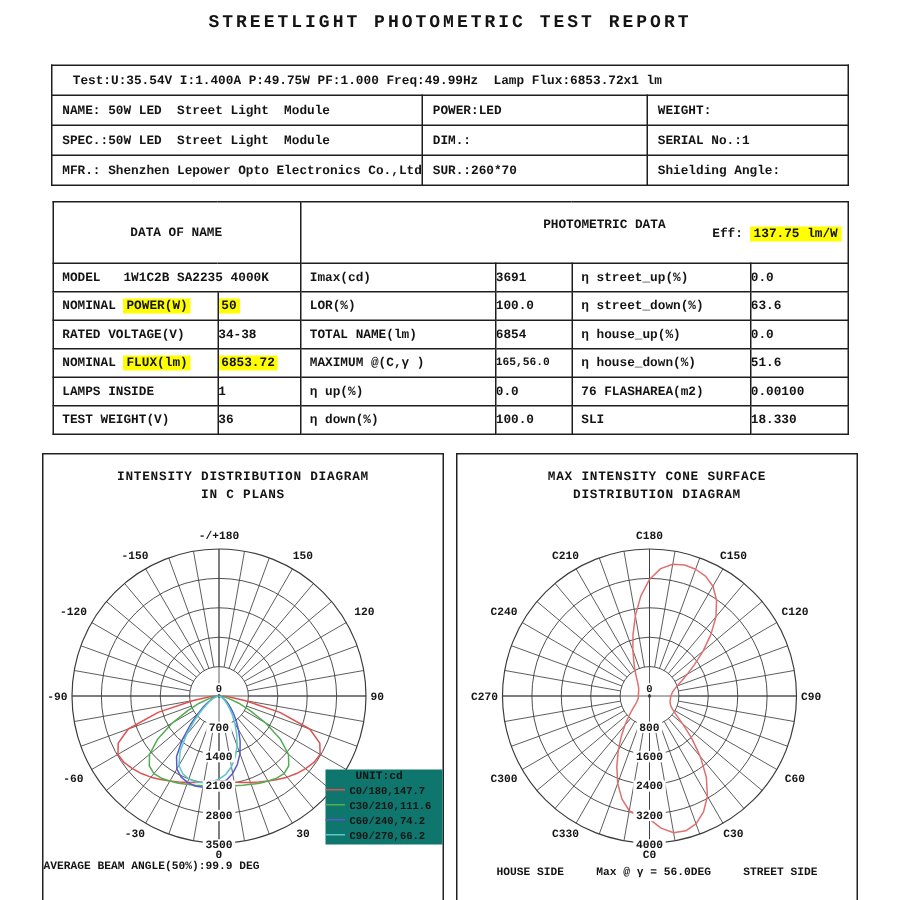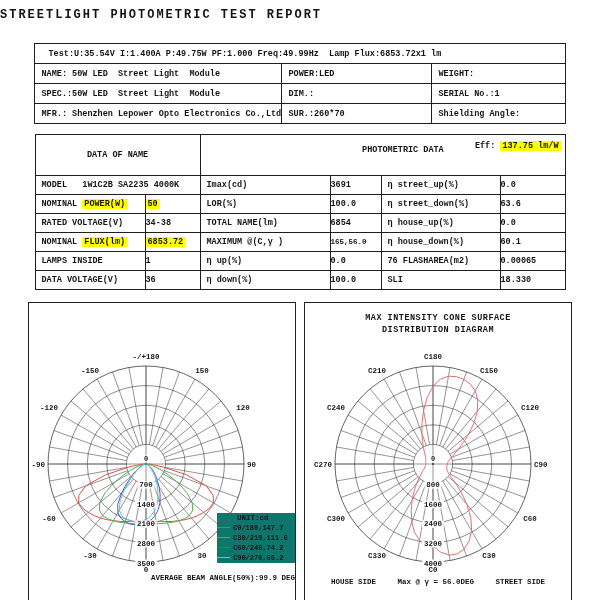--- a/index.html
+++ b/index.html
@@ -1,40 +1,40 @@
 <!DOCTYPE html>
 <html><head>
 <meta charset="utf-8">
 <style>
   html,body{margin:0;padding:0;background:#e8e8e8;}
   .page{width:600px;height:600px;background:#ffffff;position:relative;overflow:hidden;
         font-family:"Liberation Mono",monospace;font-weight:700;color:#141414;}
-  .doc-title{margin-top:8px;text-align:left;font-size:12px;letter-spacing:2px;}
+  .doc-title{margin-top:8px;text-align:center;font-size:12px;letter-spacing:2px;}
   table{border-collapse:collapse;table-layout:fixed;margin:0 auto;}
   td{border:1px solid #1e1e1e;font-size:8.5px;padding:0 6px;white-space:pre;overflow:hidden;}
   .t1{width:530px;margin-top:21px;}
   .t1 td{height:19px;}
   .t2{width:530px;margin-top:10px;}
   .t2 td{height:18px;}
   .center{text-align:center;}
   .val{padding-left:0;}
   .hl{background:#ffff00;padding:0 2px;}
   .hl:empty{display:none;}
   .small{font-size:7.5px;}
   .ph-head{position:relative;}
-  .eff-wrap{position:absolute;right:4px;top:6px;}
+  .eff-wrap{position:absolute;right:4px;top:16px;}
   .charts{margin:12px 28px 0 28px;display:flex;justify-content:space-between;}
   .chartbox{width:266px;height:316px;border:1px solid #222;position:relative;background:#fff;}
   .ctitle{margin-top:9px;text-align:center;font-size:8.5px;line-height:12px;letter-spacing:0.5px;}
   .chartbox svg{position:absolute;left:0;top:0;}
   svg text{font-family:"Liberation Mono",monospace;font-weight:700;}
   .legend{position:absolute;left:188px;top:210px;width:78px;font-size:7px;line-height:10px;background:#0f766e;}
   .legend-title{padding-left:20px;font-size:7.5px;}
   .legend-item .sw{display:inline-block;width:13px;border-top:1.4px solid #000;margin-right:3px;vertical-align:2px;}
-  .cfooter{position:absolute;top:271px;left:0;right:0;text-align:right;font-size:7.5px;}
+  .cfooter{position:absolute;top:271px;left:0;right:0;text-align:left;font-size:7.5px;}
   .cfooter2{position:absolute;top:275px;left:0;right:0;display:flex;justify-content:space-between;
             padding:0 26px;font-size:7.5px;}
 </style>
 </head>
 <body>
 
 <div class="page">
 
   <div class="doc-title">STREETLIGHT PHOTOMETRIC TEST REPORT</div>
 
@@ -105,44 +105,48 @@
       <td class="val">6854</td>
       <td>η house_up(%)</td>
       <td class="val">0.0</td>
     </tr>
     <tr>
       <td><span>NOMINAL </span><span class="hl">FLUX(lm)</span></td>
       <td class="val"><span class="hl">6853.72</span></td>
       <td>MAXIMUM @(C,γ )</td>
       <td class="val small">165,56.0</td>
       <td>η house_down(%)</td>
-      <td class="val">60.1</td>
+      <td class="val">51.6</td>
     </tr>
     <tr>
       <td><span>LAMPS INSIDE</span></td>
       <td class="val">1</td>
       <td>η up(%)</td>
       <td class="val">0.0</td>
       <td>76 FLASHAREA(m2)</td>
-      <td class="val">0.00065</td>
-    </tr>
-    <tr>
-      <td><span>DATA VOLTAGE(V)</span></td>
+      <td class="val">0.00100</td>
+    </tr>
+    <tr>
+      <td><span>TEST WEIGHT(V)</span></td>
       <td class="val">36</td>
       <td>η down(%)</td>
       <td class="val">100.0</td>
       <td>SLI</td>
       <td class="val">18.330</td>
     </tr>
   </tbody>
     </table>
 
   <div class="charts">
 
     <div class="chartbox">
+      <div class="ctitle">
+        <div>INTENSITY DISTRIBUTION DIAGRAM</div>
+        <div>IN C PLANS</div>
+      </div>
       <svg id="svgL" width="266" height="316" viewBox="0 0 266 316">
           <circle cx="117" cy="161" r="19.6" fill="none" stroke="#3c3c3c" stroke-width="0.6"></circle>
           <circle cx="117" cy="161" r="39.2" fill="none" stroke="#3c3c3c" stroke-width="0.6"></circle>
           <circle cx="117" cy="161" r="58.8" fill="none" stroke="#3c3c3c" stroke-width="0.6"></circle>
           <circle cx="117" cy="161" r="78.4" fill="none" stroke="#3c3c3c" stroke-width="0.6"></circle>
           <circle cx="117" cy="161" r="98" fill="none" stroke="#3c3c3c" stroke-width="0.8"></circle>
           <line x1="117" y1="180.6" x2="117" y2="259" stroke="#3c3c3c" stroke-width="0.55"></line>
           <line x1="120.40350428227184" y1="180.3022319590393" x2="134.01752141135918" y2="257.51115979519636" stroke="#3c3c3c" stroke-width="0.55"></line>
           <line x1="123.7035948091831" y1="179.4179753674038" x2="150.51797404591554" y2="253.089876837019" stroke="#3c3c3c" stroke-width="0.55"></line>
           <line x1="126.8" y1="177.974097914175" x2="166" y2="245.870489570875" stroke="#3c3c3c" stroke-width="0.55"></line>

